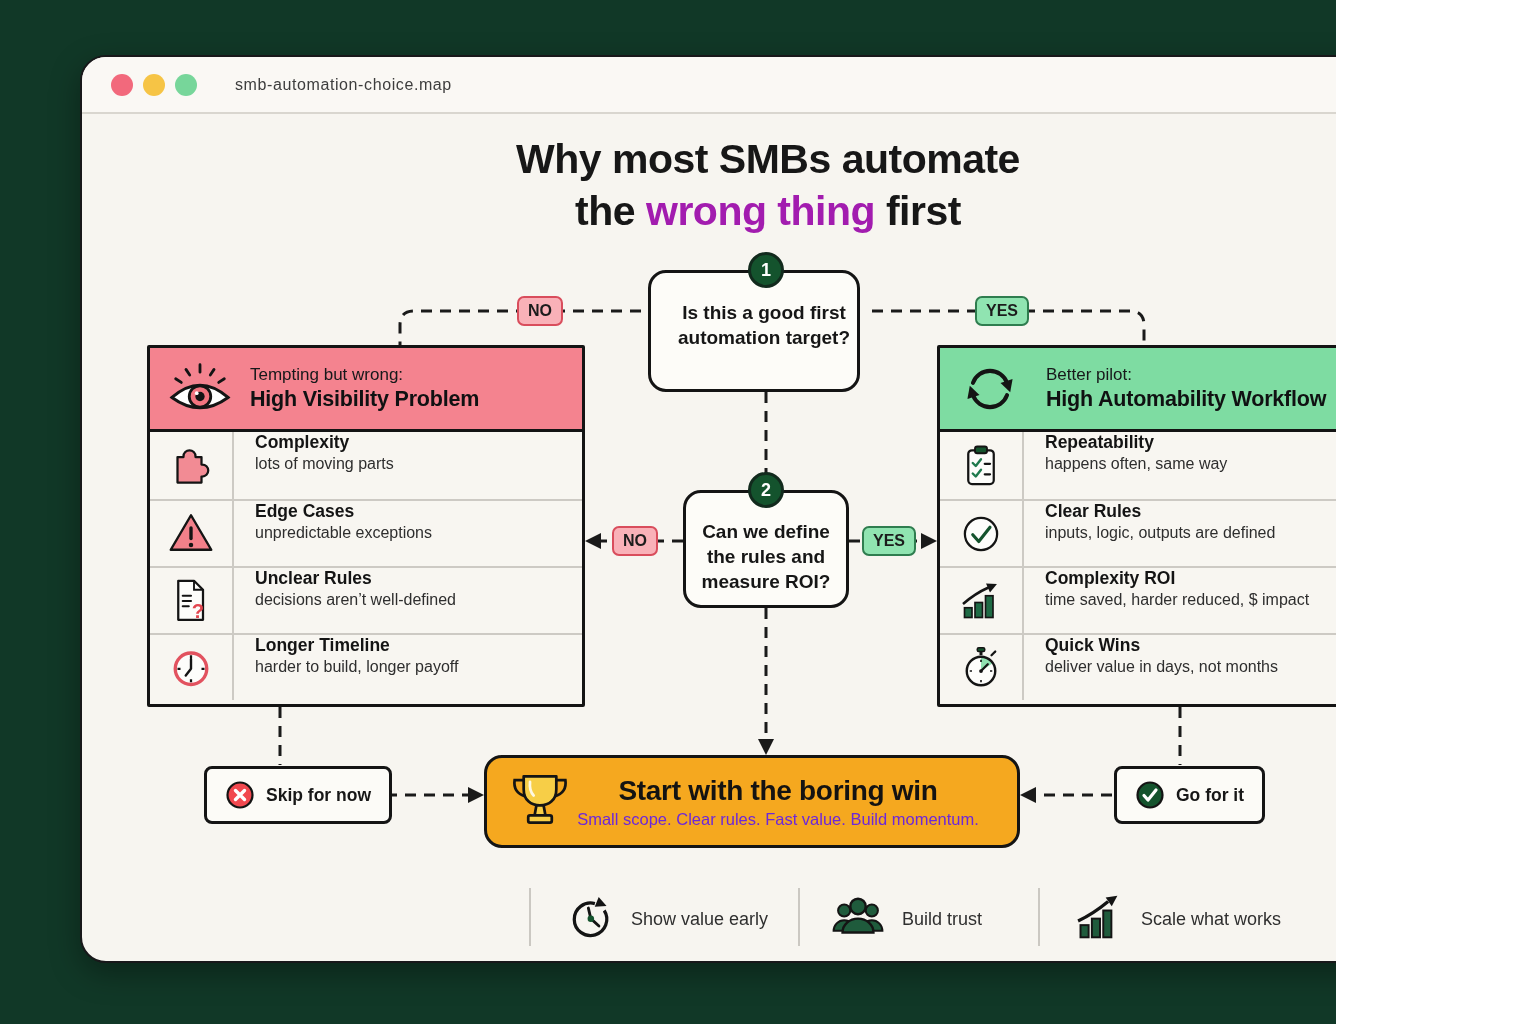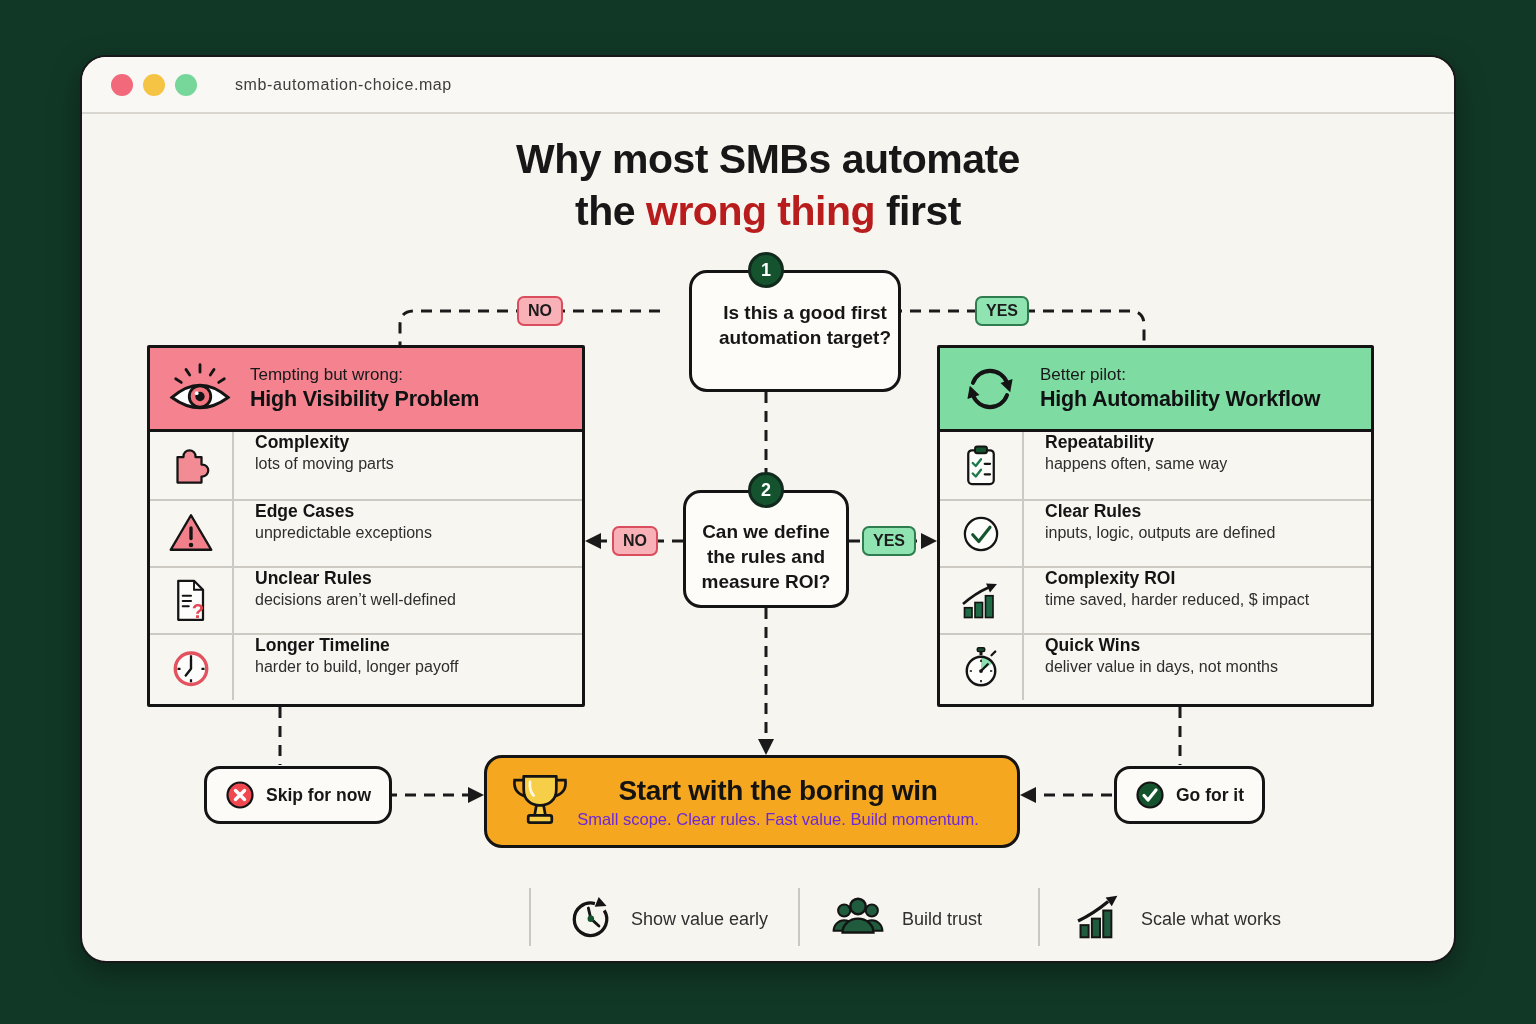--- a/index.html
+++ b/index.html
@@ -1,75 +1,75 @@
 <!DOCTYPE html>
 <html><head>
 <meta charset="utf-8">
 <style>
   * { margin:0; padding:0; box-sizing:border-box; }
   html,body { width:1536px; height:1024px; }
   body { font-family:"Liberation Sans", sans-serif; }
-  #stage { position:relative; width:1536px; height:1024px; background:#113827; overflow:hidden; }
+  #stage { position:relative; width:1336px; height:1024px; background:#113827; overflow:hidden; }
   .window { position:absolute; left:80px; top:55px; width:1376px; height:908px;
             background:#F7F5F0; border:2px solid #18181a; border-radius:26px; overflow:hidden;
             box-shadow:0 10px 30px rgba(0,0,0,.35); }
   
   .titlebar { position:absolute; left:0; top:0; width:100%; height:57px; background:#FAF8F4;
               border-bottom:2px solid #D9D6CF; display:flex; align-items:center; }
   .dot { width:22px; height:22px; border-radius:50%; margin-left:10px; }
   .dot:first-child { margin-left:29px; }
   .win-title { margin-left:38px; font-size:16px; color:#3d3d3d; letter-spacing:.6px; }
   
   .heading { position:absolute; left:0; top:76px; width:100%; text-align:center;
              font-size:41px; font-weight:bold; line-height:52px; color:#171717; letter-spacing:-.5px; }
-  .heading .hl { color:#b91c1c; }
+  .heading .hl { color:#a21caf; }
   
   svg.connectors { position:absolute; left:0; top:0; width:1376px; height:908px; z-index:1; }
   .dash { fill:none; stroke:#1a1a1a; stroke-width:3; stroke-dasharray:11 8; }
   .ah { fill:#1a1a1a; }
   
   .node { position:absolute; background:#FDFCF8; border:3px solid #141414; border-radius:18px;
           z-index:2; text-align:center; font-weight:bold; font-size:19px; line-height:25px; color:#161616; }
-  .node1 { left:607px; top:213px; width:212px; height:122px; padding-top:27px;padding-left:20px; }
+  .node1 { left:566px; top:213px; width:212px; height:122px; padding-top:27px;padding-left:20px; }
   .node2 { left:601px; top:433px; width:166px; height:118px; padding-top:26px; }
   .numbadge { position:absolute; width:36px; height:36px; border-radius:50%; background:#14532D;
               border:3px solid #122a1d; color:#fff; font-weight:bold; font-size:18px;
               display:flex; align-items:center; justify-content:center; z-index:3; }
   .nb1 { left:666px; top:195px; } .nb2 { left:666px; top:415px; }
   
   .tag { position:absolute; transform:translate(-50%,-50%); z-index:3; font-weight:bold; font-size:16px;
          padding:4px 9px; border-radius:7px; color:#1c1c1c; }
   .tag.no  { background:#F9B1B8; border:2.5px solid #D94D5C; }
   .tag.yes { background:#90E4B1; border:2.5px solid #2F7D4F; }
   
   .panel { position:absolute; top:288px; width:438px; height:362px; background:#F8F6F1;
            border:3px solid #141414; border-radius:2px; overflow:hidden; z-index:2; }
   .panel.wrong { left:65px; } .panel.better { left:855px; width:437px; }
   .panel-head { height:84px; border-bottom:3px solid #141414; display:flex; align-items:center; }
   .panel.wrong .panel-head { background:#F4838F; }
-  .panel.better .panel-head { background:#7EDCA2; }
+  .panel.better .panel-head { background:#7EDCA2;gap:6px; }
   .panel-head .hicon { width:100px; display:flex; justify-content:center; }
   .kicker { font-size:17px; color:#17181a; margin-bottom:2px; }
   .ptitle { font-size:21.5px; font-weight:bold; color:#101112; letter-spacing:-.2px; }
   .row { height:67px; display:flex; align-items:stretch; }
   .row + .row { border-top:2px solid #CDCAC4; }
   .row-icon { width:84px; border-right:2px solid #CDCAC4; display:flex; align-items:center; justify-content:center; }
   .row-text { flex:1; padding-left:21px; display:flex; flex-direction:column; justify-content:flex-start; }
   .row-title { font-size:17.5px; font-weight:bold; color:#141414; margin-bottom:2px; }
   .row-desc { font-size:16px; color:#2e2e2e; }
   
   .outcome { position:absolute; left:402px; top:698px; width:536px; height:93px; background:#F5A81F;
              border:3px solid #141414; border-radius:18px; z-index:2;
              display:flex; align-items:center; padding-left:24px; }
   .outcome-text { flex:1; text-align:center; padding-right:30px; }
   .outcome-title { font-size:28px; font-weight:bold; color:#141312; letter-spacing:-.3px; }
   .outcome-sub { font-size:16.5px; color:#6d28d9; margin-top:3px; }
   
   .pill { position:absolute; top:709px; height:58px; background:#FCFBF7; border:3px solid #141414;
-          border-radius:16px; display:flex; align-items:center; gap:11px; padding:0 18px;
+          border-radius:8px; display:flex; align-items:center; gap:11px; padding:0 18px;
           font-size:17.5px; font-weight:bold; color:#171717; z-index:2; cursor:pointer; }
   .pill.skip { left:122px; } .pill.go { left:1032px; }
   
   .fgroup { position:absolute; top:834px; height:56px; display:flex; align-items:center; gap:15px;
             font-size:18px; color:#2f2f2f; z-index:2; }
   .fdiv { position:absolute; top:831px; width:2px; height:58px; background:#CBC8C2; z-index:2; }
 </style>
 </head>
 <body>
 

